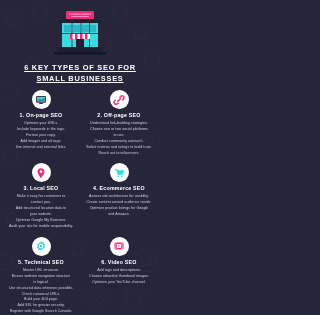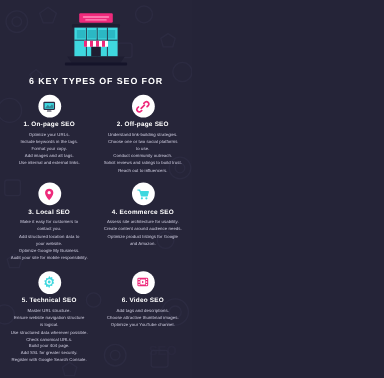--- a/index.html
+++ b/index.html
@@ -44,20 +44,21 @@
     margin: 5px 10px 0 10px;
     text-align: center;
   }
   .title-line {
     color: #ffffff;
     font-size: 7.4px;
     font-weight: bold;
     letter-spacing: 0.75px;
     line-height: 11px;
     text-transform: uppercase;
+    text-decoration: underline;
   }
 
   
   .grid {
     position: relative;
     margin-top: 6px;
     display: grid;
     grid-template-columns: 1fr 1fr;
     column-gap: 2px;
     row-gap: 7px;
@@ -173,20 +174,21 @@
 
       <rect x="22" y="30" width="8" height="8" fill="#1f1e32"></rect>
 
       <path d="M2 38 H50 L46 44 H6 Z" fill="#1f1e32"></path>
       <rect x="0" y="43" width="52" height="2.5" rx="1" fill="#15142a"></rect>
     </svg>
   </div>
 
   <div class="title-block">
     <div class="title-line">6 KEY TYPES OF SEO FOR</div>
+    <div class="title-line">SMALL BUSINESSES</div>
   </div>
 
   <div class="grid">
 
     <div class="card">
       <div class="icon-circle">
         <svg width="12" height="12" viewBox="0 0 16 16" aria-hidden="true">
           <rect x="1.5" y="2.5" width="13" height="9" rx="1.2" fill="#2b2a42"></rect>
           <rect x="2.8" y="3.8" width="10.4" height="6.4" fill="#3fd8df"></rect>
           <path d="M3.6 9.4 L6.4 5.8 L8.6 8 L11 5.2 L12.4 6.6 V9.4 Z" fill="#2b2a42" opacity="0.45"></path>

